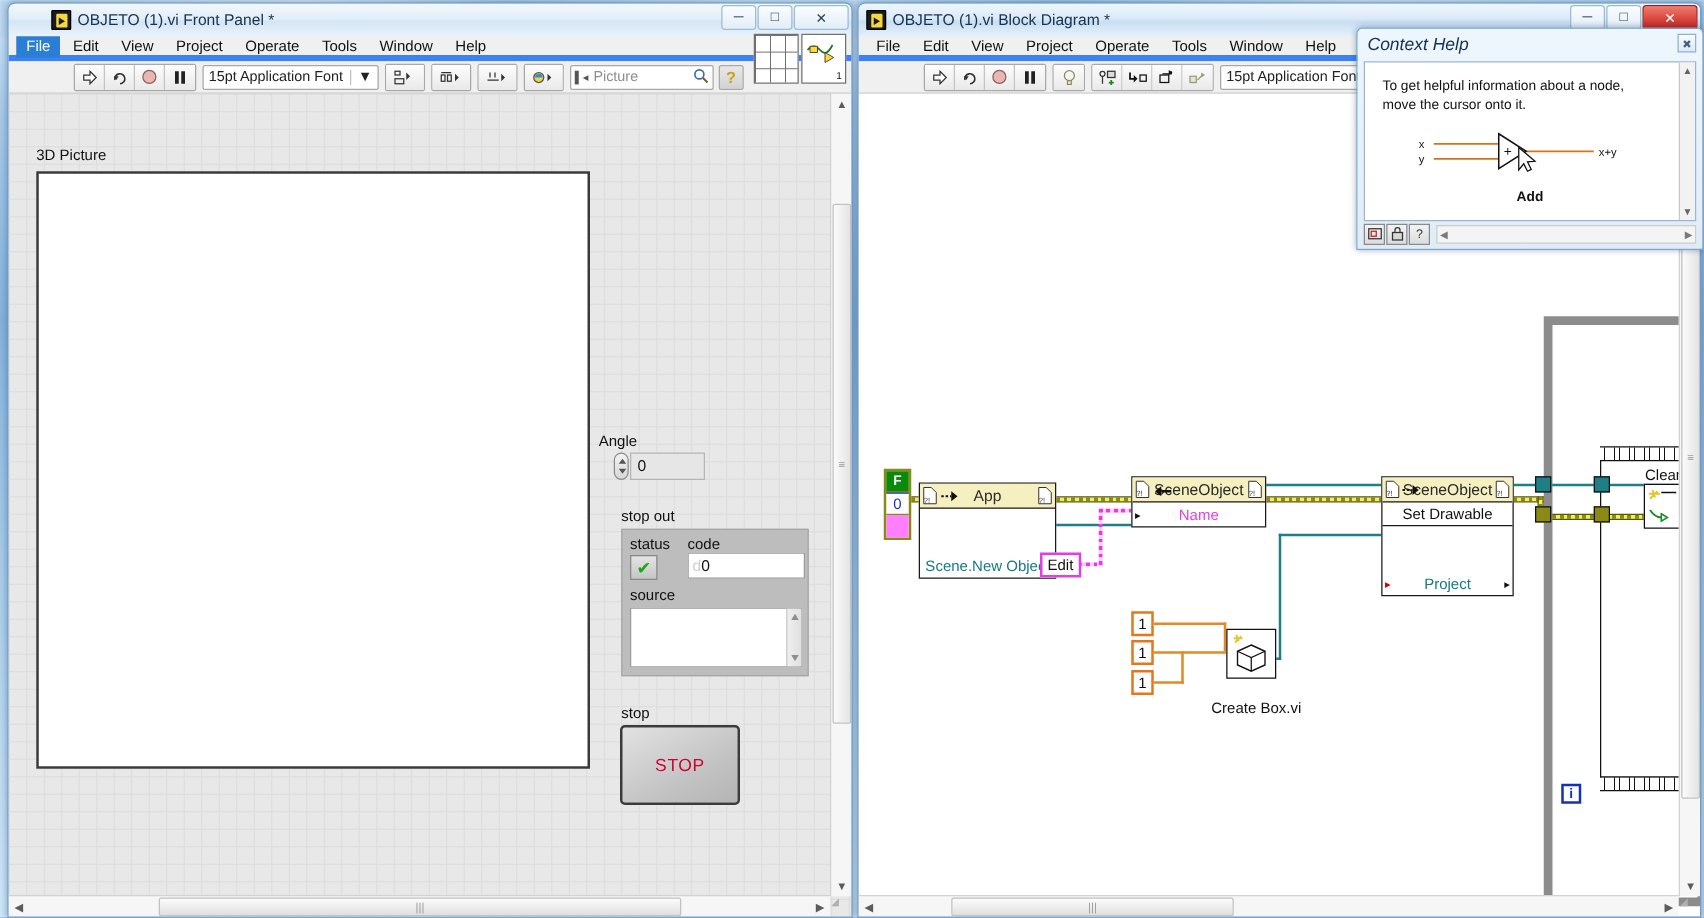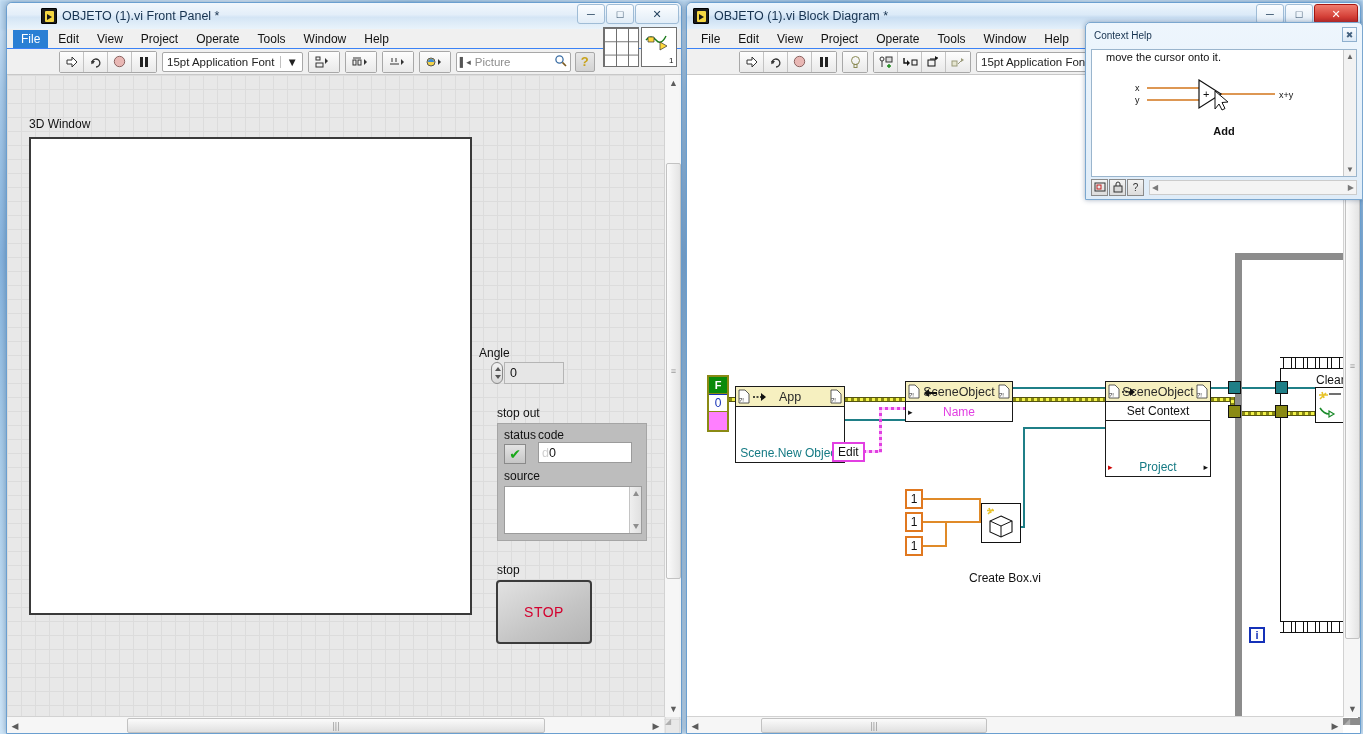--- a/index.html
+++ b/index.html
@@ -62,21 +62,21 @@
     background:linear-gradient(180deg,#fbfdff,#e2edf7);
     display:flex; align-items:center; justify-content:center;
     color:#26435f; font-size:11px;
   }
   .tb-btn.close { width:44px; }
   .tb-btn.close.active { background:linear-gradient(180deg,#f07c6e,#c5201a); border-color:#a7160f; color:#fff; }
 
   .menubar {
     height:20px; background:#f0f0f0;
     display:flex; align-items:center; padding-left:6px; gap:2px;
-    border-bottom:1px solid #3b82f6;
+    border-bottom:5px solid #3b82f6;
   }
   .menu-item { padding:2px 8px; font-size:12px; color:#111; }
   .menu-item.sel { background:#2a7fd4; color:#fff; }
 
   .toolbar {
     height:26px; background:#f0f0f0;
     display:flex; align-items:center; padding-left:52px; gap:0px;
     border-bottom:1px solid #c8c8c8;
     position: relative;
   }
@@ -135,21 +135,21 @@
   .spinner:after{content:"";position:absolute;left:3px;bottom:4px;border-top:4px solid #555;border-left:3px solid transparent;border-right:3px solid transparent;}
   .numfield {
     width:60px;height:22px;background:#e6e6e6;border:1px solid #b5b5b5;
     display:flex;align-items:center;padding-left:5px;font-size:12.5px;color:#111;
   }
 
   .err-cluster {
     position:absolute; left:490px; top:348px; width:150px;
     background:#bdbdbd; border:1px solid #a5a5a5; padding:4px 6px 6px 6px;
   }
-  .err-row { display:flex; gap:2px; }
+  .err-row { display:flex; gap:14px; }
   .err-col-label { font-size:12px; color:#111; }
   .led {
     width:22px;height:20px;background:linear-gradient(180deg,#e4e4e4,#c6c6c6);
     border:1px solid #8a8a8a; display:flex;align-items:center;justify-content:center;
     color:#1aa81a; font-size:14px; margin-top:2px;
   }
   .codefield {
     width:94px;height:21px;background:#fff;border:1px solid #9b9b9b;
     display:flex;align-items:center;font-size:12.5px;color:#111;
   }
@@ -282,21 +282,21 @@
   .tunnel.teal-t { background:#1f7f87; }
   .tunnel.err-t { background:#8a8a14; }
 
   
   #ctxhelp {
     position:absolute; left:1085px; top:22px; width:278px; height:178px;
     border:1px solid #7ba7cf; border-radius:5px 5px 0 0;
     background:linear-gradient(180deg,#eef6fd,#dfecf8);
     box-shadow:0 0 5px rgba(30,60,100,.4);
   }
-  #ctxhelp .ch-title { height:24px; display:flex; align-items:center; padding-left:8px; font-size:10px; color:#16324f;}
+  #ctxhelp .ch-title { height:24px; display:flex; align-items:center; padding-left:8px; font-size:14px; color:#16324f;font-style:italic;}
   #ctxhelp .ch-close {
     position:absolute; right:5px; top:4px; width:15px;height:15px;
     border:1px solid #8fb0ce; background:linear-gradient(180deg,#f8fbfe,#dce9f6);
     display:flex;align-items:center;justify-content:center; font-size:9px; color:#43617f;
   }
   #ctxhelp .ch-body {
     position:absolute; left:5px; right:5px; top:26px; bottom:22px;
     background:#fff; border:1px solid #9ab5cd;
   }
   #ctxhelp .ch-text { padding:12px 10px 0 14px; font-size:11px; color:#111; line-height:1.35; }
@@ -433,21 +433,21 @@
           <path d="M6 9h6v5H6z" fill="#ffd83b" stroke="#333" stroke-width=".7"></path>
           <path d="M18 14l7 4-7 4z" fill="#ffd83b" stroke="#333" stroke-width=".7"></path>
           <text x="27" y="35" font-size="8" fill="#111" font-family="Liberation Sans">1</text>
         </svg>
       </div>
     </div>
   </div>
 
   <div class="fp-body">
 
-    <div class="label-txt" style="position:absolute; left:22px; top:42px;">3D Window</div>
+    <div class="label-txt" style="position:absolute; left:22px; top:42px;">3D Picture</div>
     <div class="picture-ctl"></div>
 
     <div class="label-txt" style="position:absolute; left:472px; top:271px;">Angle</div>
     <div class="numeric" style="position:absolute; left:484px; top:287px;">
       <div class="spinner"></div>
       <div class="numfield">0</div>
     </div>
 
     <div class="label-txt" style="position:absolute; left:490px; top:331px;">stop out</div>
     <div class="err-cluster">
@@ -694,21 +694,21 @@
         </span>
         <span>SceneObject</span>
         <span class="refglyph2">
           <svg width="12" height="15" viewBox="0 0 12 15">
               <path d="M1 1h6l4 4v9H1z" fill="#fff" stroke="#333" stroke-width=".8"></path>
               <text x="1" y="13" font-size="6" fill="#333" font-family="Liberation Sans">?!</text>
             </svg>
         </span>
       </div>
       <div class="row black">
-        <span>Set Context</span>
+        <span>Set Drawable</span>
       </div>
       <div class="row teal">
         <span class="lmark red">▸</span>
         <span>Project</span>
         <span class="rmark">▸</span>
       </div>
     </div>
 
     <div class="const-str" style="left:145px; top:367px;">Edit</div>
 
@@ -716,21 +716,21 @@
     <div class="const-num" style="left:218px; top:437px;">1</div>
     <div class="const-num" style="left:218px; top:461px;">1</div>
 
     <div class="subvi" style="left:294px; top:428px;">
       <svg width="38" height="38" viewBox="0 0 38 38">
         <path d="M7 4l2 5M5 6.5h7M6 10l5-5" stroke="#e8c32a" stroke-width="1.6"></path>
         <path d="M19 12l11 5v11l-11 5-11-5V17z" fill="#fff" stroke="#111" stroke-width="1.1"></path>
         <path d="M8 17l11 5 11-5M19 22v11" fill="none" stroke="#111" stroke-width="1"></path>
       </svg>
     </div>
-    <div class="subvi-label" style="left:282px; top:496px;">Create Box.vi</div>
+    <div class="subvi-label" style="left:282px; top:484px;">Create Box.vi</div>
 
     <div class="loop-outer" style="left:548px; top:178px; width:130px; height:472px;"></div>
     <div class="iter-term" style="left:562px; top:552px;">i</div>
 
     <div class="loop-inner" style="left:593px; top:292px; width:96px; height:256px;"></div>
 
     <div class="tunnel teal-t" style="left:541px; top:306px;"></div>
     <div class="tunnel err-t" style="left:541px; top:330px;"></div>
     <div class="tunnel teal-t" style="left:588px; top:306px;"></div>
     <div class="tunnel err-t" style="left:588px; top:330px;"></div>
@@ -756,20 +756,21 @@
       <div class="sb-arrow" style="right:0;top:0;width:16px;height:17px;">▶</div>
     </div>
     <div class="corner-grip">◢</div>
   </div>
 </div>
 
 <div id="ctxhelp">
   <div class="ch-title">Context Help</div>
   <div class="ch-close">✖</div>
   <div class="ch-body">
+    <div class="ch-text">To get helpful information about a node,</div>
     <div class="ch-text" style="padding-top:0;">move the cursor onto it.</div>
     <div class="addglyph-wrap">
       <svg width="190" height="44" viewBox="0 0 190 44">
         <line x1="18" y1="13" x2="70" y2="13" stroke="#d2741a" stroke-width="1.4"></line>
         <line x1="18" y1="25" x2="70" y2="25" stroke="#d2741a" stroke-width="1.4"></line>
         <line x1="92" y1="19" x2="146" y2="19" stroke="#d2741a" stroke-width="1.4"></line>
         <path d="M70 5l22 14-22 14z" fill="#fff" stroke="#111" stroke-width="1.2"></path>
         <text x="74" y="23" font-size="11" fill="#111" font-family="Liberation Sans">+</text>
         <text x="6" y="16" font-size="9" fill="#111" font-family="Liberation Sans">x</text>
         <text x="6" y="28" font-size="9" fill="#111" font-family="Liberation Sans">y</text>

